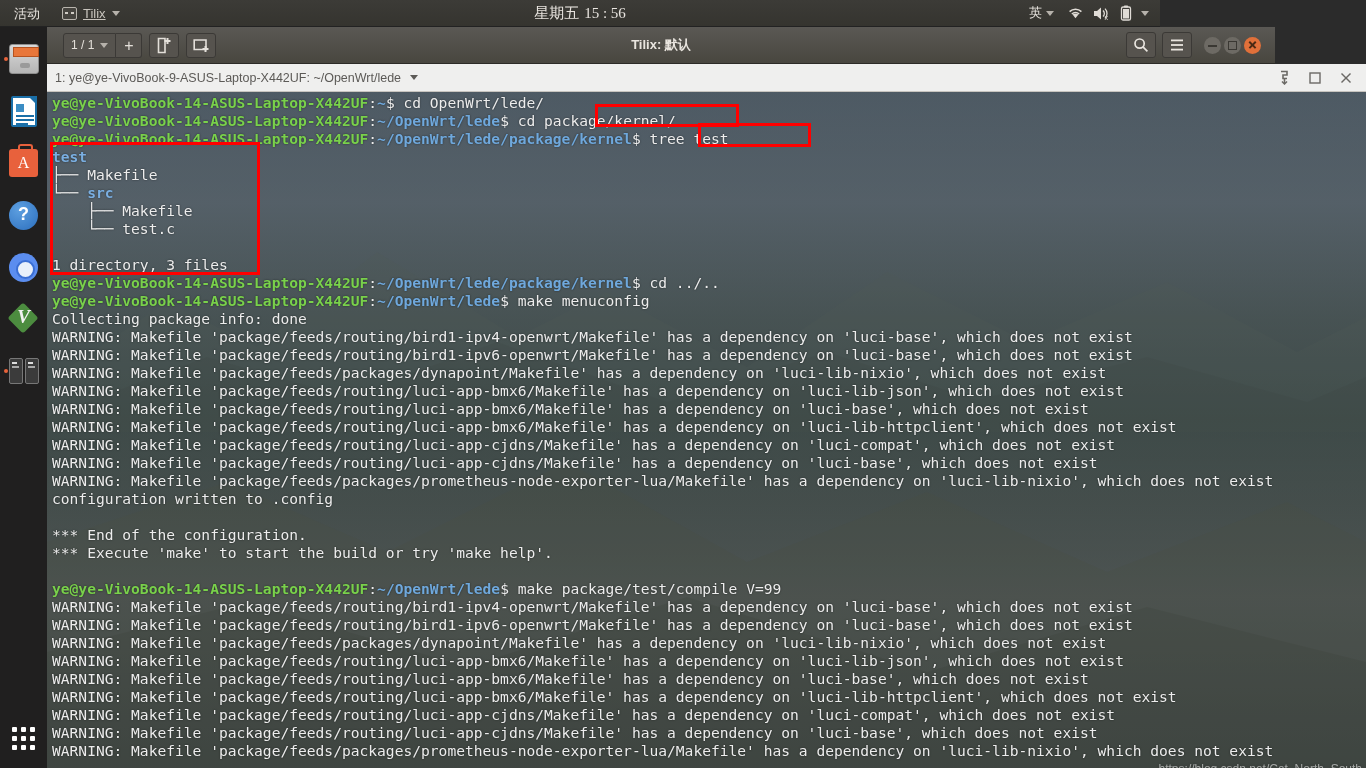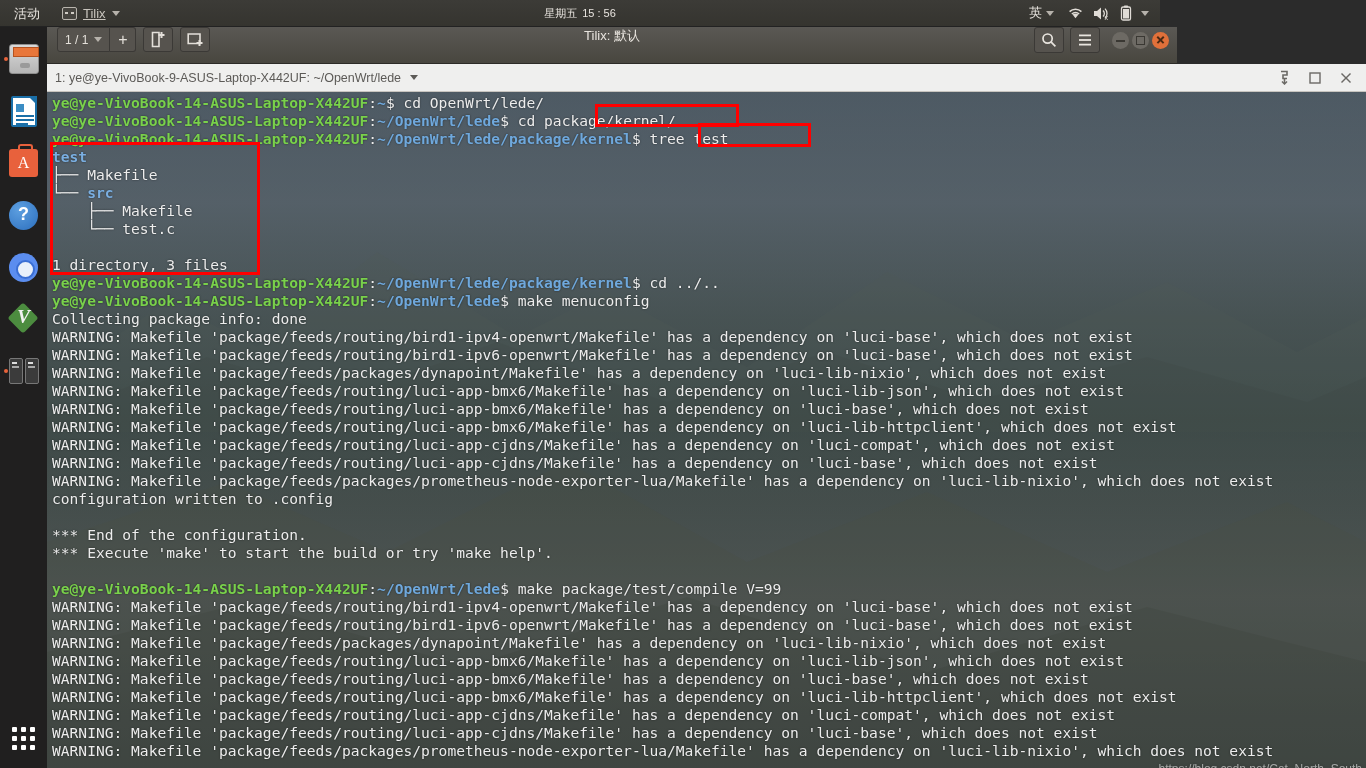--- a/index.html
+++ b/index.html
@@ -30,21 +30,21 @@
   }
   .tb-app-ico::before, .tb-app-ico::after {
     content:""; position:absolute; background:#cfcbc4;
   }
   .tb-app-ico::before { width:3px; height:2px; left:2px; top:4px; }
   .tb-app-ico::after  { width:3px; height:2px; left:8px; top:4px; }
   .tb-app-name { color: #c8c4bd; font-size: 13px; text-decoration: underline; }
   .caret { width:0;height:0;border-left:4px solid transparent;border-right:4px solid transparent;border-top:5px solid #b6b2ab; display:inline-block; }
   .tb-clock {
     position: absolute; left: 0; right: 0; text-align: center;
-    font-size: 11px; color: #e8e4df; pointer-events: none;
+    font-size: 15px; color: #e8e4df; pointer-events: none; font-family: Liberation Serif, serif;
   }
   .tb-clock span.wd { margin-right: 5px; }
   .tb-right {
     margin-left: auto; display: flex; align-items: center; gap: 13px;
     padding-right: 11px; height: 27px;
   }
   .tb-ime { display:flex; align-items:center; gap:4px; color:#e6e2dd; font-size:13px; }
   .ico-wifi, .ico-vol, .ico-bat { display:block; }
   .tb-right .grp { display:flex; align-items:center; gap:9px; }
 
@@ -94,43 +94,43 @@
   .ic-vim span{position:absolute;left:0;right:0;top:2px;text-align:center;color:#f2f2f2;font-size:19px;font-style:italic;font-weight:bold;font-family:"Liberation Serif",serif;}
   .ic-tilix{width:30px;height:26px;display:flex;gap:2px;}
   .ic-tilix i{flex:1;background:#3b3b3b;border:1px solid #777;border-radius:2px;position:relative;}
   .ic-tilix i::before{content:"";position:absolute;left:2px;top:3px;width:5px;height:2px;background:#ddd;}
   .ic-tilix i::after{content:"";position:absolute;left:2px;top:7px;width:7px;height:2px;background:#aaa;}
 
   
   .window { position: absolute; left: 47px; top: 27px; width: 1319px; height: 741px; }
 
   .win-header {
-    position: relative; height: 37px; width: 1130px;
+    position: relative; height: 37px; width: 1228px;
     background: linear-gradient(#5a5854, #48463f);
     border-bottom: 1px solid #2c2b27;
-    display: flex; align-items: flex-start; padding: 0 6px;
+    display: flex; align-items: center; padding: 0 12px;
   }
   .btn-group { display: flex; align-items: center; margin-left: 4px; }
   .sess-sel {
     display: flex; align-items: center; height: 25px;
     background: #56534e; border: 1px solid #3b3936; border-radius: 3px 0 0 3px;
     padding: 0 7px; gap: 6px; color: #e4e0da; font-size: 12px;
   }
   .sess-plus {
     height: 25px; width: 26px; background: #56534e; border: 1px solid #3b3936; border-left: none;
     border-radius: 0 3px 3px 0; color: #e4e0da; font-size: 16px; line-height: 23px; text-align: center;
   }
   .hbtn {
     height: 25px; width: 30px; margin-left: 7px;
     background: #56534e; border: 1px solid #3b3936; border-radius: 3px;
     display: flex; align-items: center; justify-content: center;
   }
   .win-title {
     position: absolute; left: 0; right: 0; text-align: center;
-    font-size: 13px; font-weight: normal; color: #e9e5df; pointer-events: none;
+    font-size: 13px; font-weight: bold; color: #e9e5df; pointer-events: none;
   }
   .win-right { margin-left: auto; display: flex; align-items: center; gap: 0; }
   .wbtn {
     height: 26px; width: 30px; margin-left: 6px;
     background: #56534e; border: 1px solid #3b3936; border-radius: 3px;
     display: flex; align-items: center; justify-content: center;
   }
   .wctl { display: flex; align-items: center; gap: 3px; margin-left: 12px; padding-right: 2px; }
   .wc { width: 17px; height: 17px; border-radius: 50%; background: #6d6a64; position: relative; }
   .wc.close { background: #e0703a; }

